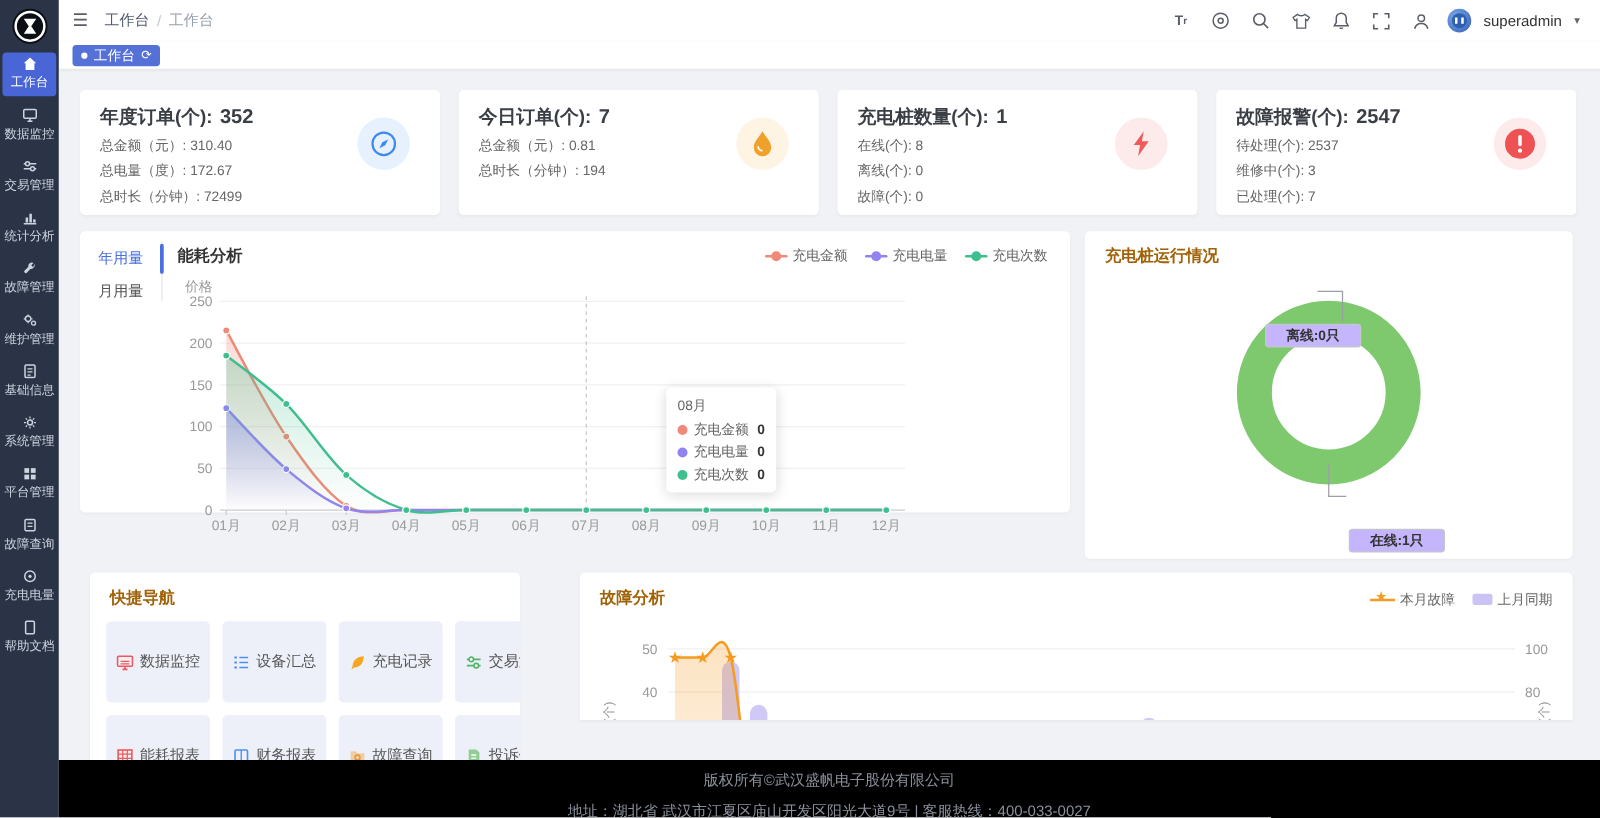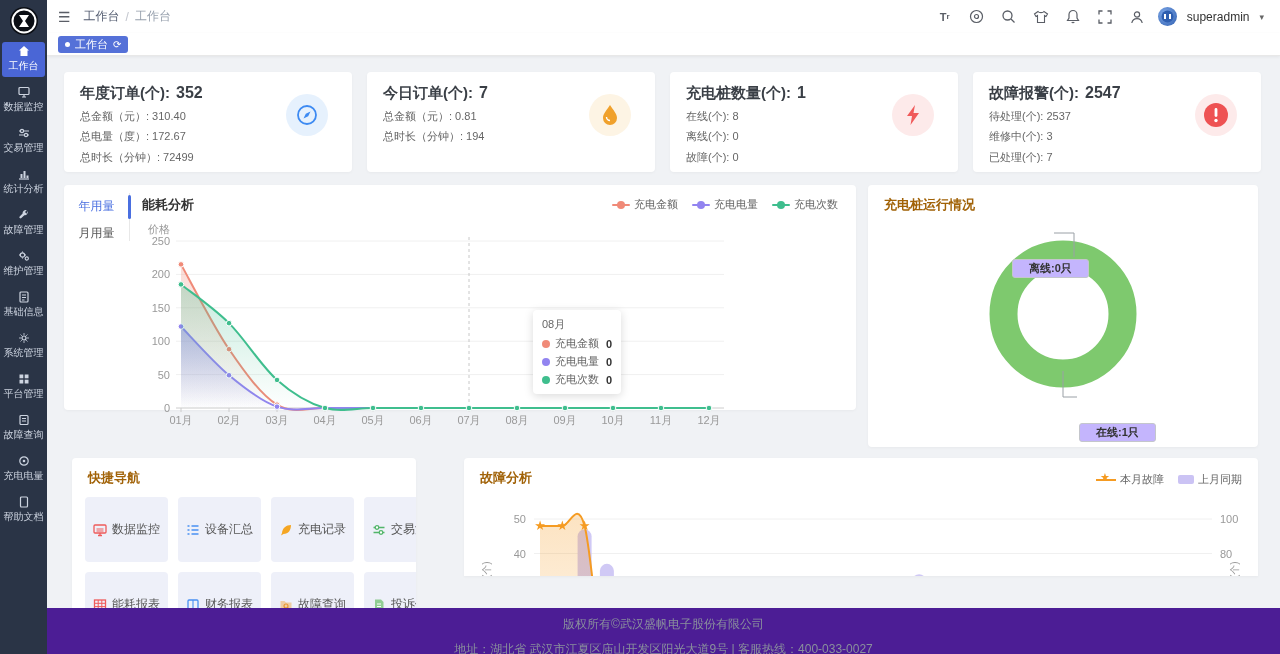--- a/index.html
+++ b/index.html
@@ -62,21 +62,21 @@
   .card-title { position:absolute; left:16px; top:11px; font-size:13px; font-weight:bold; color:#a16207; }
   .pie-label { position:absolute; border:1px solid #c4c6cc; background:#c4b5fd; border-radius:3px; padding:1px 16px; font-size:11px; font-weight:bold; color:#333;margin-top:36px; }
 
   
   .quick-card { left:72px; top:458px; width:344px; height:150px; overflow:hidden; border-radius:4px 4px 0 0; }
   .fault-card { left:464px; top:458px; width:794px; height:118px; overflow:hidden; border-radius:4px 4px 0 0; }
   .quick-grid { position:absolute; left:13px; top:39px; width:362px; display:grid; grid-template-columns:repeat(4,1fr); gap:10px; }
   .quick-btn { height:65px; background:#eef0f9; border-radius:4px; display:flex; align-items:center; justify-content:center; gap:5px; font-size:12px; color:#555; cursor:pointer; }
 
   
-  .footer { position:absolute; left:47px; top:608px; width:1233px; height:46px; background:#4c1d95; text-align:center; z-index:6; }
+  .footer { position:absolute; left:47px; top:608px; width:1233px; height:46px; background:#000000; text-align:center; z-index:6; }
   .footer-line1 { margin-top:8px; font-size:12px; color:#8a909c; }
   .footer-line2 { margin-top:8px; font-size:12px; color:#8a909c; }
 
   svg text { font-family:"Liberation Sans","DejaVu Sans",sans-serif; }
 </style>
 </head>
 <body>
 
 <div class="sidebar">
   <div class="logo">

